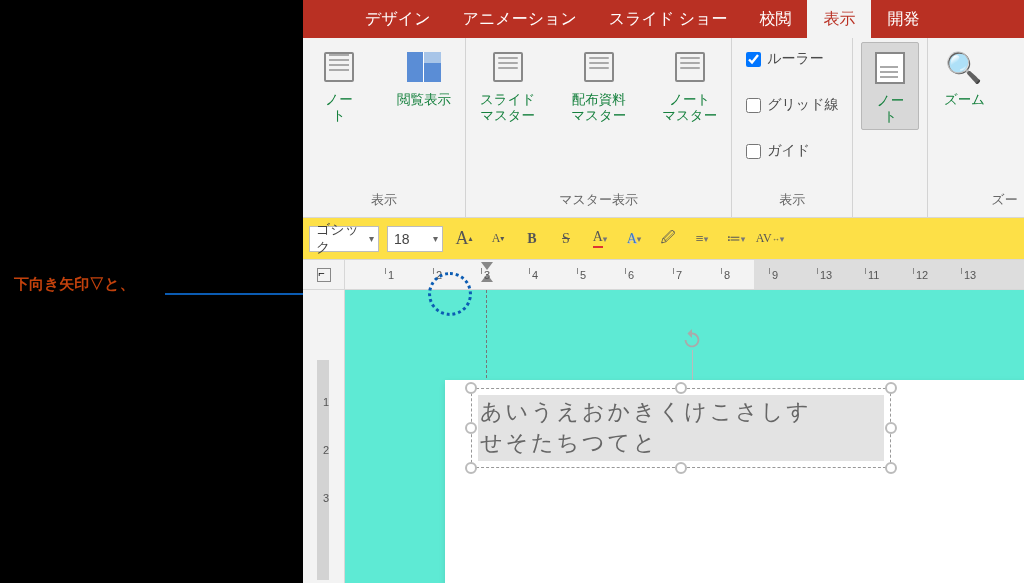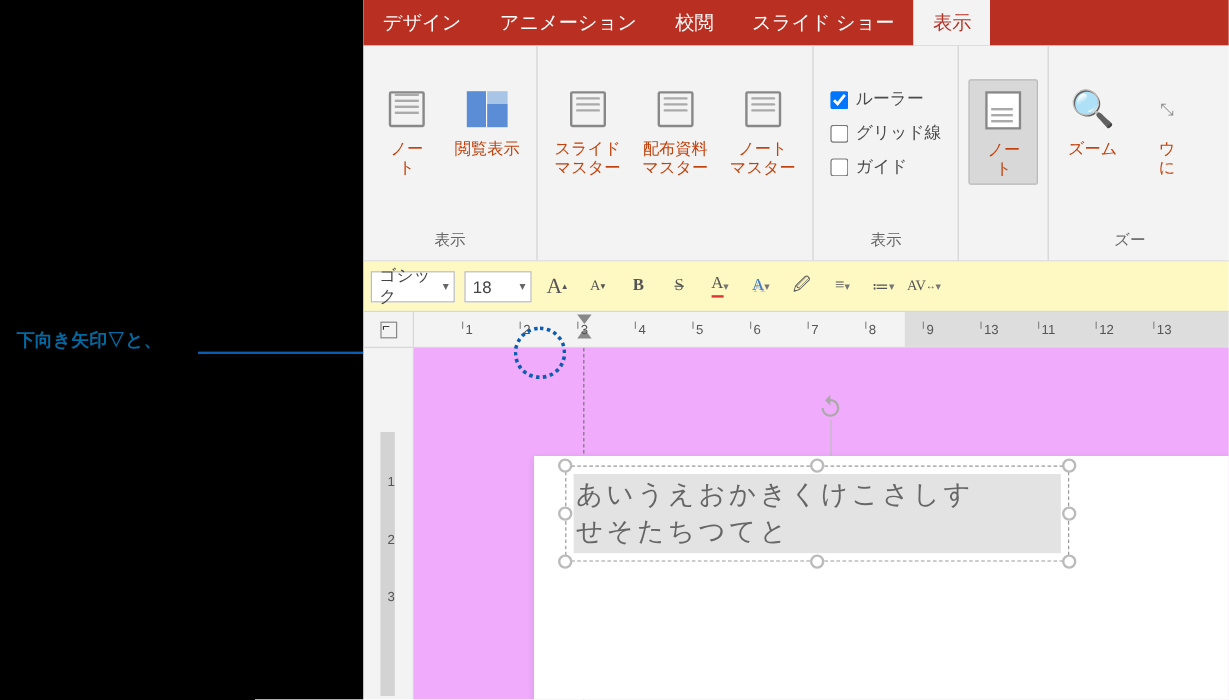--- a/index.html
+++ b/index.html
@@ -1,55 +1,55 @@
 <!DOCTYPE html>
 <html><head>
 <meta charset="utf-8">
 <style>
 * { box-sizing: border-box; margin: 0; padding: 0; }
 body { font-family: "Yu Gothic UI", "Meiryo", sans-serif; width: 1024px; height: 583px; overflow: hidden; background: #fff; position: relative; }
 
 .left-panel { position: absolute; left: 0; top: 0; width: 303px; height: 583px; background: #000; color: #00418a; }
-.annotation { position: absolute; left: 14px; top: 272px; font-size: 15px; font-weight: bold; color: #0369a1; line-height: 1.6; }
+.annotation { position: absolute; left: 14px; top: 272px; font-size: 15px; font-weight: bold; color: #c2410c; line-height: 1.6; }
 .arrow-line { position: absolute; left: 165px; top: 293px; width: 270px; height: 2px; background: #0b5cb3; }
 .arrow-head { position: absolute; left: 426px; top: 288px; width: 0; height: 0; border-left: 10px solid #0b5cb3; border-top: 6px solid transparent; border-bottom: 6px solid transparent; }
 .dash-circle { position: absolute; left: 428px; top: 272px; width: 44px; height: 44px; border: 3px dotted #0b5cb3; border-radius: 50%; z-index: 100; }
 
 .app { position: absolute; left: 303px; top: 0; width: 721px; height: 583px; background: #fff; }
 
-.tabs { height: 38px; background: #b93023; display: flex; align-items: stretch; color: #fff; font-size: 16px; }
+.tabs { height: 38px; background: #b93023; display: flex; align-items: stretch; color: #fff; font-size: 16px; padding-left: 46px; }
 .tab { padding: 0 16px; display: flex; align-items: center; cursor: pointer; }
 .tab.active { background: #f3f3f3; color: #5a5a5a; }
 .tab.active span { color: #b93023; font-weight: 500; }
 
 .ribbon { height: 180px; background: #f3f3f3; border-bottom: 1px solid #d7d7d7; display: flex; }
 .ribbon-group { border-right: 1px solid #d3d3d3; padding: 4px 8px 2px; display: flex; flex-direction: column; align-items: center; position: relative; flex-shrink: 0; }
-.ribbon-group-body { flex: 1; display: flex; align-items: flex-start; gap: 6px; margin-top: 24px; }
+.ribbon-group-body { flex: 1; display: flex; align-items: flex-start; gap: 24px; }
 .ribbon-group-label { font-size: 13px; color: #666; padding: 4px 0 6px; width: 100%; text-align: center; border-top: 0; }
 
 .r-btn { display: flex; flex-direction: column; align-items: center; gap: 4px; padding: 4px 6px; cursor: pointer; border-radius: 2px; }
 .r-btn.active { background: #d8d8d8; border: 1px solid #b8b8b8; }
 .r-icon { width: 44px; height: 42px; display: flex; align-items: center; justify-content: center; }
-.r-label { font-size: 13.5px; color: #c2410c; text-align: center; line-height: 1.2; white-space: nowrap; }
+.r-label { font-size: 13.5px; color: #15803d; text-align: center; line-height: 1.2; white-space: nowrap; }
 
 .icon-note { width: 30px; height: 30px; border: 2px solid #888; border-radius: 2px; position: relative; }
 .icon-note::before { content:""; position:absolute; left:3px; top:0; width:20px; height:2px; background:#aaa; box-shadow: 0 5px 0 #aaa, 0 10px 0 #aaa, 0 15px 0 #aaa; }
 .icon-reading { width: 34px; height: 30px; display: flex; }
 .icon-reading-left { width: 17px; height: 30px; background: #5a8dd6; border-right: 1px solid #fff; }
 .icon-reading-right { width: 17px; height: 30px; background: linear-gradient(#a8c5e8 35%, #5a8dd6 35%); }
 .icon-master { width: 30px; height: 30px; border: 2px solid #888; border-radius: 2px; display: flex; flex-direction: column; gap: 3px; padding: 3px; }
 .icon-master span { height: 2px; background: #aaa; border-radius: 1px; }
 .icon-notes2 { width: 30px; height: 32px; border: 2px solid #888; background:#fff; position:relative; }
 .icon-notes2::before { content:""; position:absolute; left:3px; top:12px; width:18px; height:2px; background:#aaa; box-shadow: 0 5px 0 #aaa, 0 10px 0 #aaa; }
 .icon-zoom { font-size: 30px; color: #555; }
 
 .check-row { display: flex; align-items: center; gap: 6px; font-size: 14px; color: #4a4a4a; padding: 2px 0; white-space: nowrap; }
 .check-row input { width: 15px; height: 15px; }
 
-.format-bar { height: 42px; background: #fef9c3; border-bottom: 1px solid #d7d7d7; display: flex; align-items: center; padding: 0 6px; gap: 8px; font-size: 14px; }
+.format-bar { height: 42px; background: #fde047; border-bottom: 1px solid #d7d7d7; display: flex; align-items: center; padding: 0 6px; gap: 8px; font-size: 14px; }
 .font-combo { height: 26px; border: 1px solid #bcbcbc; background: #fff; padding: 0 18px 0 6px; position: relative; display: flex; align-items: center; color: #444; }
 .font-combo::after { content: "▾"; position: absolute; right: 4px; font-size: 10px; color: #666; }
 .fmt-btn { width: 26px; height: 26px; display: flex; align-items: center; justify-content: center; color: #555; cursor: pointer; border-radius: 2px; font-family: "Times New Roman", serif; }
 .fmt-big { font-size: 18px; }
 .fmt-small { font-size: 12px; }
 .bold { font-weight: bold; }
 .strike { text-decoration: line-through; }
 .underline-red { border-bottom: 2px solid #d33; padding-bottom: 1px; }
 .blue-a { color: #3a7cc7; text-shadow: 1px 1px 0 #bbd; }
 .mini-drop::after { content: " ▾"; font-size: 9px; color: #777; }
@@ -66,21 +66,21 @@
 .ruler-grey { position:absolute; left:409px; top:0; bottom:0; width: 312px; background: rgba(100,100,100,0.15); }
 .indent-marker { position: absolute; left: 136px; top: 2px; width: 12px; height: 24px; }
 .indent-top { width: 0; height: 0; border-left: 6px solid transparent; border-right: 6px solid transparent; border-top: 8px solid #888; }
 .indent-bot { width: 0; height: 0; border-left: 6px solid transparent; border-right: 6px solid transparent; border-bottom: 8px solid #888; margin-top: 4px; }
 
 .edit-area { display: flex; height: calc(100% - 290px); }
 .ruler-v { width: 42px; background: #f3f3f3; border-right: 1px solid #d7d7d7; position: relative; font-size: 11px; color: #555; }
 .rv-grey { position: absolute; left: 14px; top: 70px; width: 12px; height: 220px; background: rgba(100,100,100,0.22); }
 .rv-nums { position:absolute; left: 14px; top: 70px; font-size: 11px; color:#555; width: 18px; }
 .rv-nums div { height: 48px; display: flex; align-items: flex-end; justify-content: center; }
-.canvas { flex: 1; background: #f0abfc; position: relative; }
+.canvas { flex: 1; background: #5eead4; position: relative; }
 .slide { position: absolute; left: 100px; top: 90px; width: 610px; height: 220px; background: #fff; box-shadow: 0 2px 6px rgba(0,0,0,0.1); }
 .rotate-handle { position:absolute; left: 334px; top: 38px; width: 26px; height: 52px; display:flex; flex-direction:column; align-items:center; color:#999; }
 .rotate-handle svg { width:22px; height:22px; }
 .rotate-stem { width: 1px; height: 30px; background: #bbb; }
 .textbox { position: absolute; left: 126px; top: 98px; width: 420px; height: 80px; border: 1px dashed #999; }
 .textbox-bg { position: absolute; left: 6px; top: 6px; right: 6px; bottom: 6px; background: #e3e3e3; }
 .textbox-text { position: absolute; left: 8px; top: 8px; font-size: 22px; color: #666; font-family: "Meiryo", sans-serif; letter-spacing: 3px; line-height: 1.4; }
 .handle { position: absolute; width: 12px; height: 12px; background: #fff; border: 2px solid #bbb; border-radius: 50%; }
 .h1{left:-7px;top:-7px} .h2{left:50%;top:-7px;margin-left:-6px} .h3{right:-7px;top:-7px}
 .h4{left:-7px;top:50%;margin-top:-6px} .h5{right:-7px;top:50%;margin-top:-6px}
@@ -102,27 +102,30 @@
 <div class="app">
 
   <div class="tabs">
     <div class="tab">
         <span>デザイン</span>
       </div>
     <div class="tab">
         <span>アニメーション</span>
       </div>
     <div class="tab">
+        <span>スライド ショー</span>
+      </div>
+    <div class="tab">
         <span>校閲</span>
-      </div>
-    <div class="tab">
-        <span>スライド ショー</span>
       </div>
     <div class="tab active">
         <span>表示</span>
+      </div>
+    <div class="tab">
+        <span>開発</span>
       </div>
   </div>
 
   <div class="ribbon">
 
     <div class="ribbon-group">
       <div class="ribbon-group-body">
         <div class="r-btn">
           <div class="r-icon">
               <div class="icon-note"></div>
@@ -172,20 +175,21 @@
               <div class="icon-master">
                 <span></span>
                 <span></span>
                 <span></span>
               </div>
             </div>
           <div class="r-label" style="white-space:pre">ノート
 マスター</div>
         </div>
       </div>
+      <div class="ribbon-group-label">マスター表示</div>
     </div>
 
     <div class="ribbon-group">
       <div class="ribbon-group-body" style="flex-direction:column; align-items:flex-start; padding:6px 6px 0;">
         <label class="check-row">
             <input type="checkbox" checked="" style="">
             <span>ルーラー</span>
           </label>
         <label class="check-row">
             <input type="checkbox" style="">

